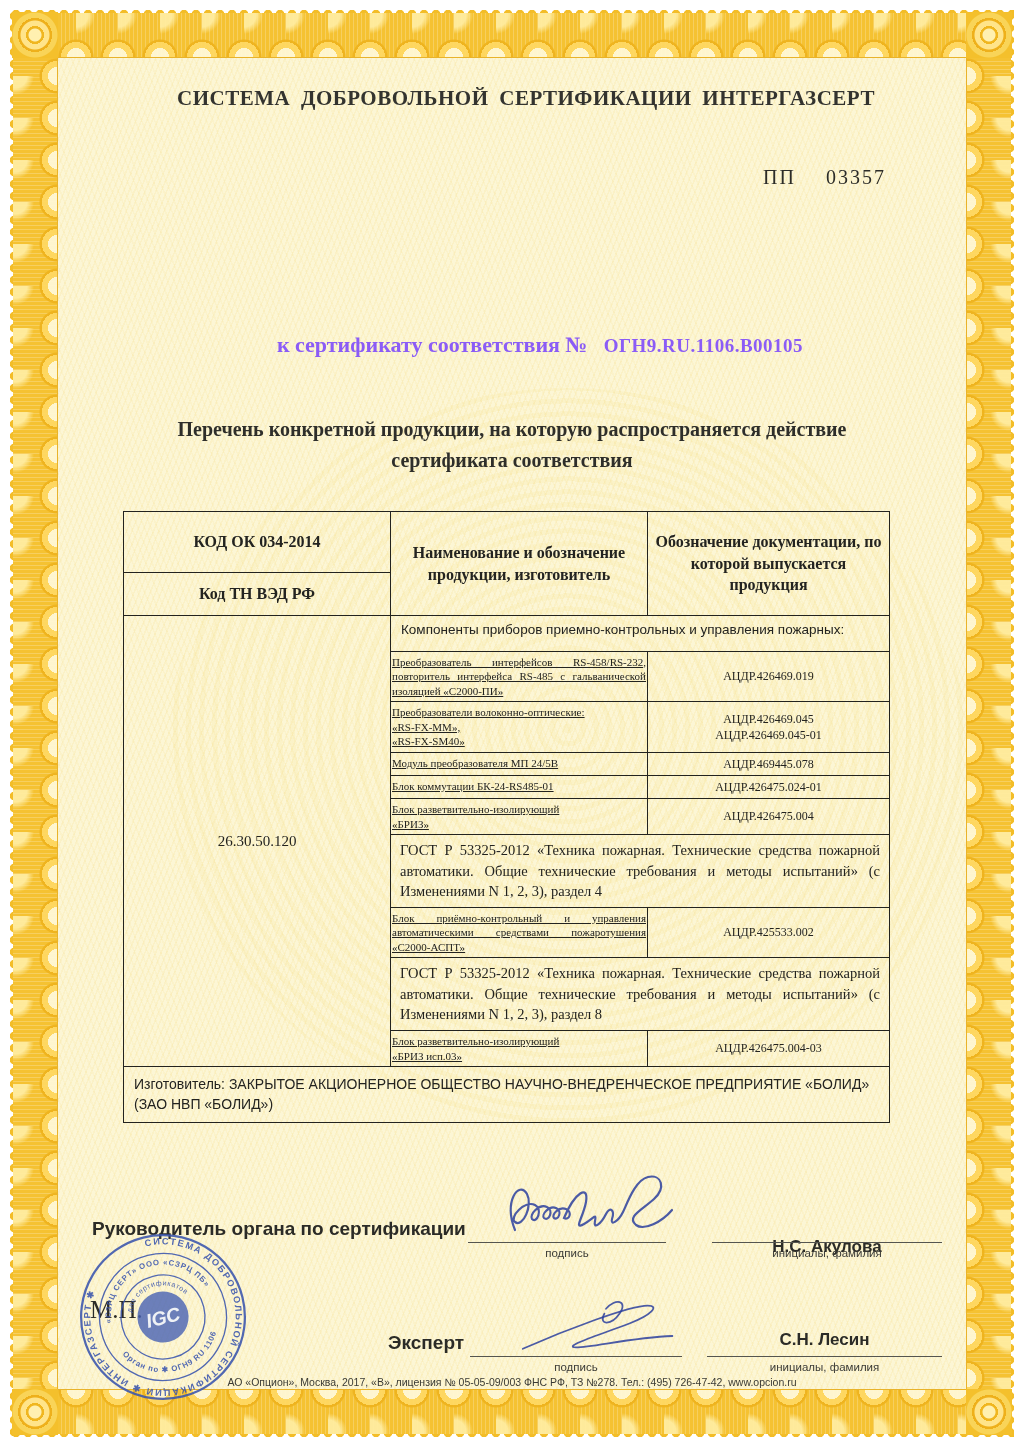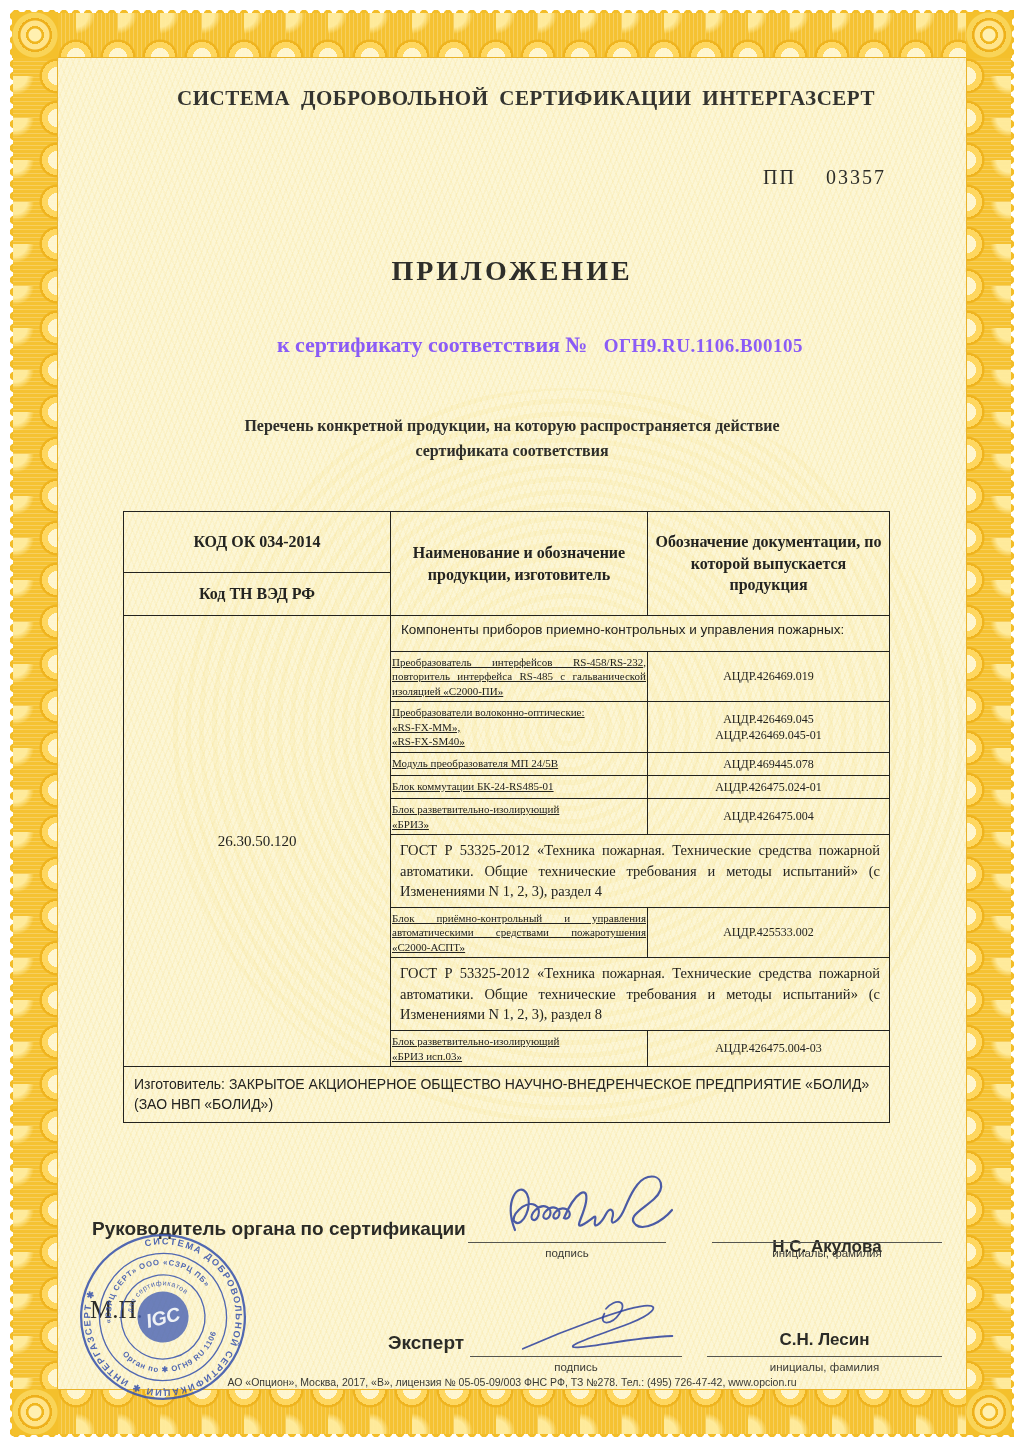--- a/index.html
+++ b/index.html
@@ -71,21 +71,21 @@
   .sys-title{position:absolute;top:86px;left:0;width:100%;text-align:center;
     font-weight:bold;font-size:21px;letter-spacing:.5px;word-spacing:5px;color:#33332f;padding-left:14px;}
   .form-num{position:absolute;top:166px;left:763px;font-size:20px;letter-spacing:2px;color:#2c2c28;}
   .form-num .gap{display:inline-block;width:30px;}
   .doc-title{position:absolute;top:255px;left:0;width:100%;text-align:center;
     font-weight:bold;font-size:28px;letter-spacing:3px;color:#2e2e2a;}
   .cert-line{position:absolute;top:332px;left:4px;width:100%;text-align:center;color:#8b5cf6;margin-left:24px;}
   .cert-line .lbl{font-weight:bold;font-size:22px;}
   .cert-line .num{font-weight:bold;font-size:19px;margin-left:16px;letter-spacing:.5px;}
   .subtitle{position:absolute;top:414px;left:82px;width:860px;text-align:center;
-    font-weight:bold;font-size:16px;line-height:1.55;white-space:pre-line;color:#2e2e2a;}
+    font-weight:bold;font-size:20px;line-height:1.55;white-space:pre-line;color:#2e2e2a;}
 
   
   table.products{position:absolute;left:123px;top:511px;width:766px;border-collapse:collapse;
     table-layout:fixed;color:#232320;}
   table.products th,table.products td{border:1.5px solid #23231f;}
   table.products thead th{font-weight:bold;font-size:16px;line-height:1.35;text-align:center;
     padding:4px 6px;vertical-align:middle;}
   th.h-c1-top{height:52px;} th.h-c1-bot{height:34px;}
   td.code-cell{text-align:center;vertical-align:middle;font-size:15px;}
   td.name-cell{font-size:11px;line-height:1.32;text-align:justify;padding:3px 1px;
@@ -144,21 +144,20 @@
   <div class="interior">
     <div class="watermark"></div>
   </div>
 
   <div class="content">
 
     <div class="sys-title">СИСТЕМА ДОБРОВОЛЬНОЙ СЕРТИФИКАЦИИ ИНТЕРГАЗСЕРТ</div>
 
     <div class="form-num"><span>ПП</span><span class="gap"></span><span>03357</span></div>
 
-    <div class="doc-title">ПРИЛОЖЕНИЕ</div>
 
     <div class="cert-line">
       <span class="lbl">к сертификату соответствия №</span><span class="num">ОГН9.RU.1106.B00105</span>
     </div>
 
     <div class="subtitle">Перечень конкретной продукции, на которую распространяется действие
 сертификата соответствия</div>
 
     <table class="products">
       <colgroup>

